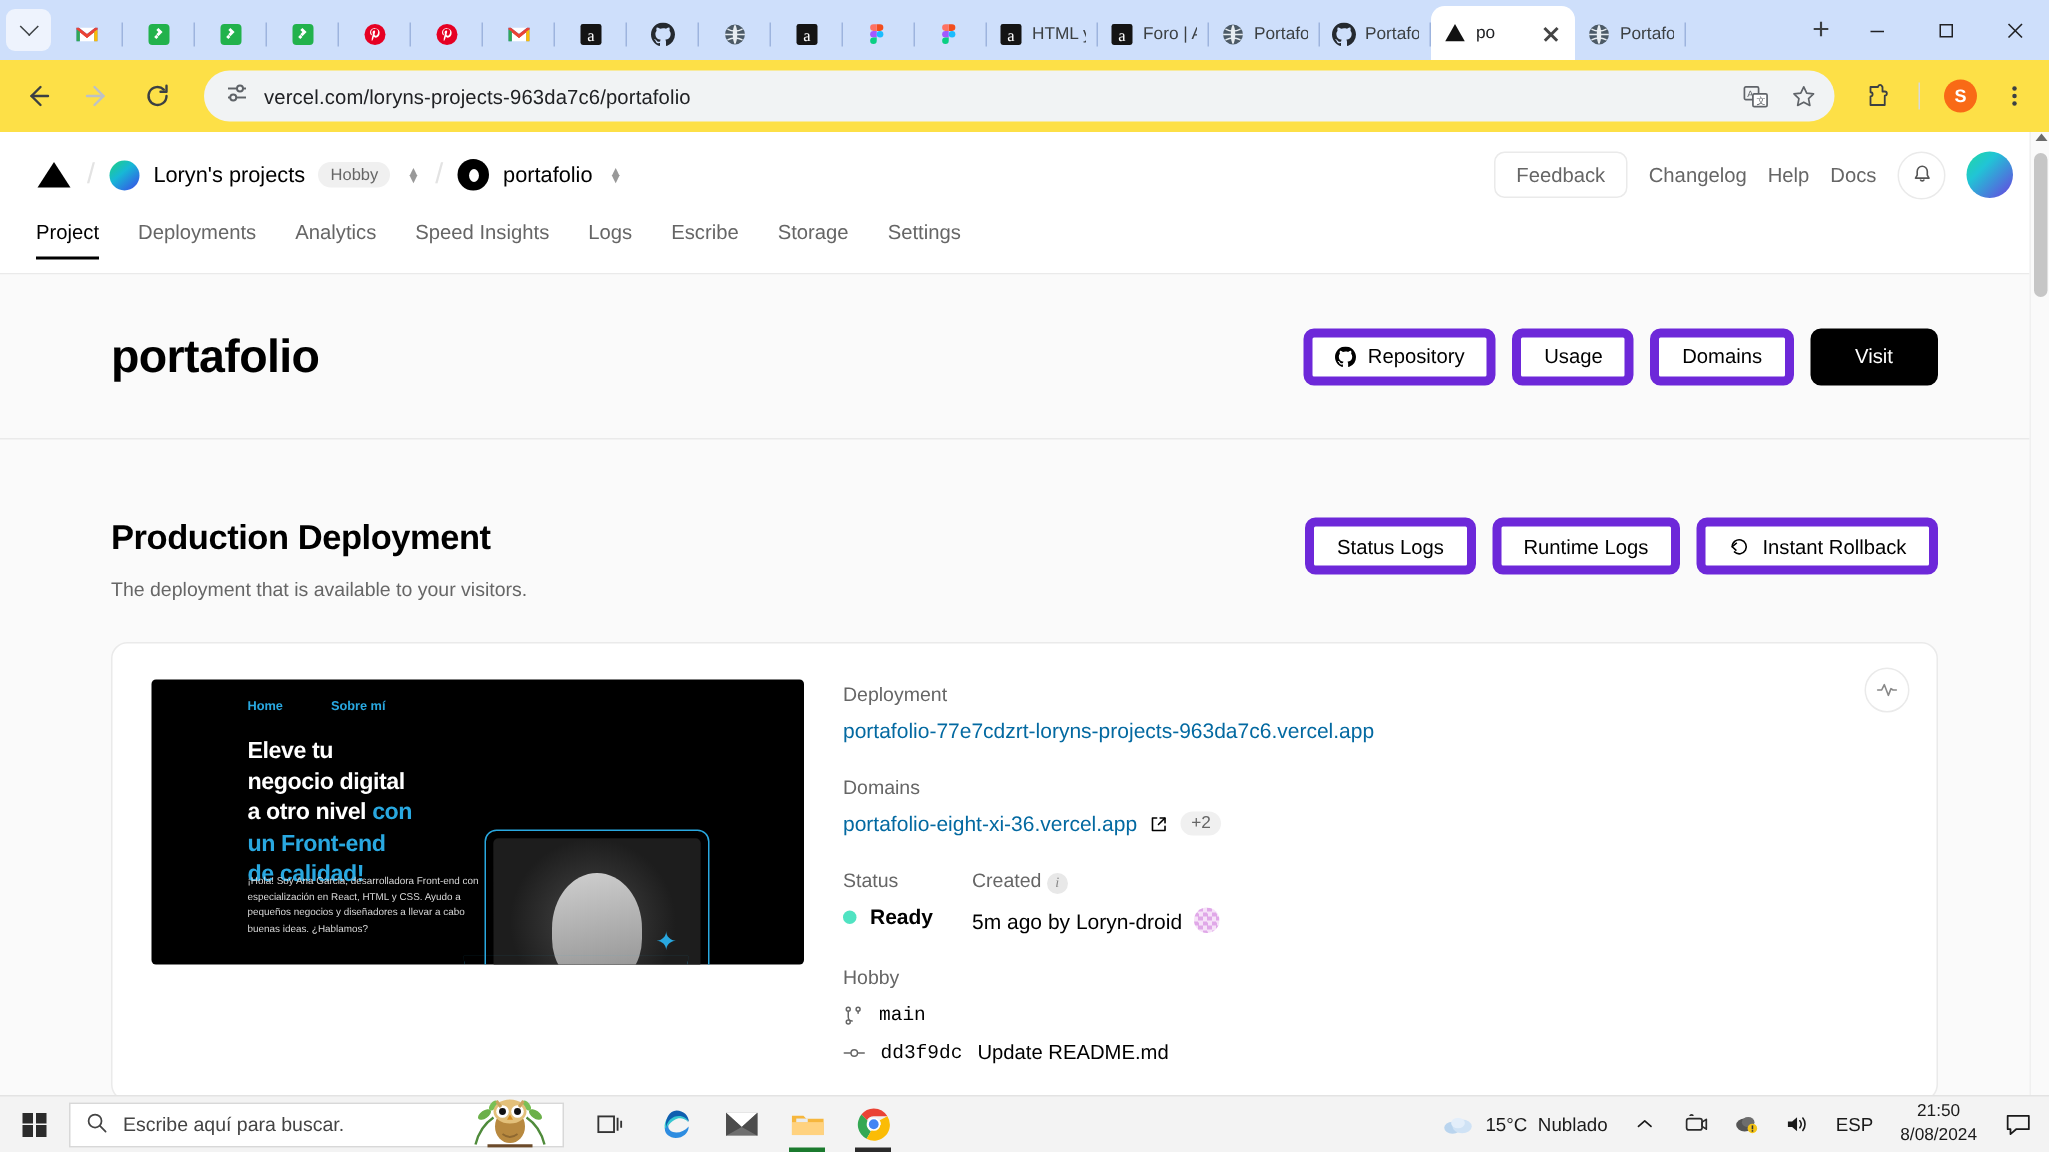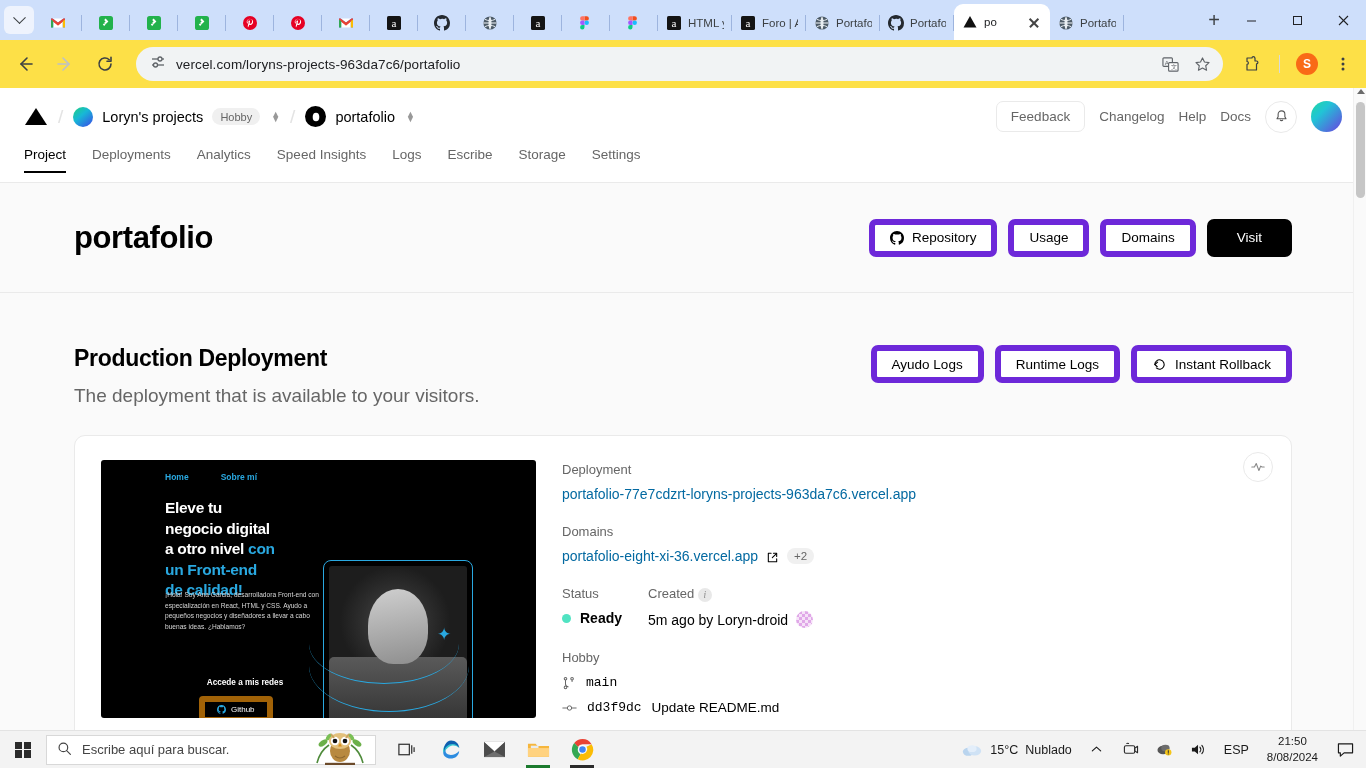--- a/index.html
+++ b/index.html
@@ -158,32 +158,32 @@
   .wbtn {
     background:#fff; border:6px solid #6d28d9; border-radius:7px;
     height: 38px; padding: 0 15px; font-size:13.5px; color:#000;
     display:flex; align-items:center; gap:8px; cursor:pointer;
   }
   .wbtn.dark { background:#000; color:#fff; border-color:#000; font-weight:500; padding: 0 24px;}
 
   .section { padding: 52px 74px 0 74px; }
   .sec-head { display:flex; align-items:flex-start; }
   .sec-title { font-size: 23px; font-weight: 600; color:#000; letter-spacing:-0.3px;}
-  .sec-sub { font-size: 19px; color:#666; margin-top: 13px;}
+  .sec-sub { font-size: 13px; color:#666; margin-top: 13px;}
   .sec-actions { margin-left:auto; display:flex; gap: 11px; }
 
   .dcard {
     margin-top: 28px;
     background:#fff; border:1px solid #eaeaea; border-radius: 11px;
     display:flex; gap: 26px; padding: 24px 26px;
     position: relative;
     min-height: 300px;
   }
   .thumb-box {
-    width: 435px; height: 258px; background:#000; border-radius: 3px;
+    width: 435px; height: 190px; background:#000; border-radius: 3px;
     overflow:hidden; position:relative; flex:none;
   }
   .activity-ico {
     position:absolute; top: 16px; right: 18px;
     width: 30px; height:30px; border-radius:50%; border:1px solid #eaeaea;
     display:flex; align-items:center; justify-content:center; cursor:pointer;
   }
 
   .dinfo { flex: 1; padding-top: 2px; }
   .dlabel { font-size: 13px; color:#666; }
@@ -598,21 +598,21 @@
       </span>
     </div>
 
     <div class="section">
       <div class="sec-head">
         <div>
           <div class="sec-title">Production Deployment</div>
           <div class="sec-sub">The deployment that is available to your visitors.</div>
         </div>
         <div class="sec-actions">
-          <span class="wbtn">Ayudo Logs</span>
+          <span class="wbtn">Status Logs</span>
           <span class="wbtn">Runtime Logs</span>
           <span class="wbtn">
             <svg width="15" height="15" viewBox="0 0 16 16">
                 <path d="M3 8a5 5 0 1 1 1.6 3.7" fill="none" stroke="#000" stroke-width="1.15" stroke-linecap="round"></path>
                 <path d="M6 5.5 3 8 5.6 10.4" fill="none" stroke="#000" stroke-width="1.15" stroke-linecap="round" stroke-linejoin="round"></path>
               </svg>
             <span>Instant Rollback</span>
           </span>
         </div>
       </div>

